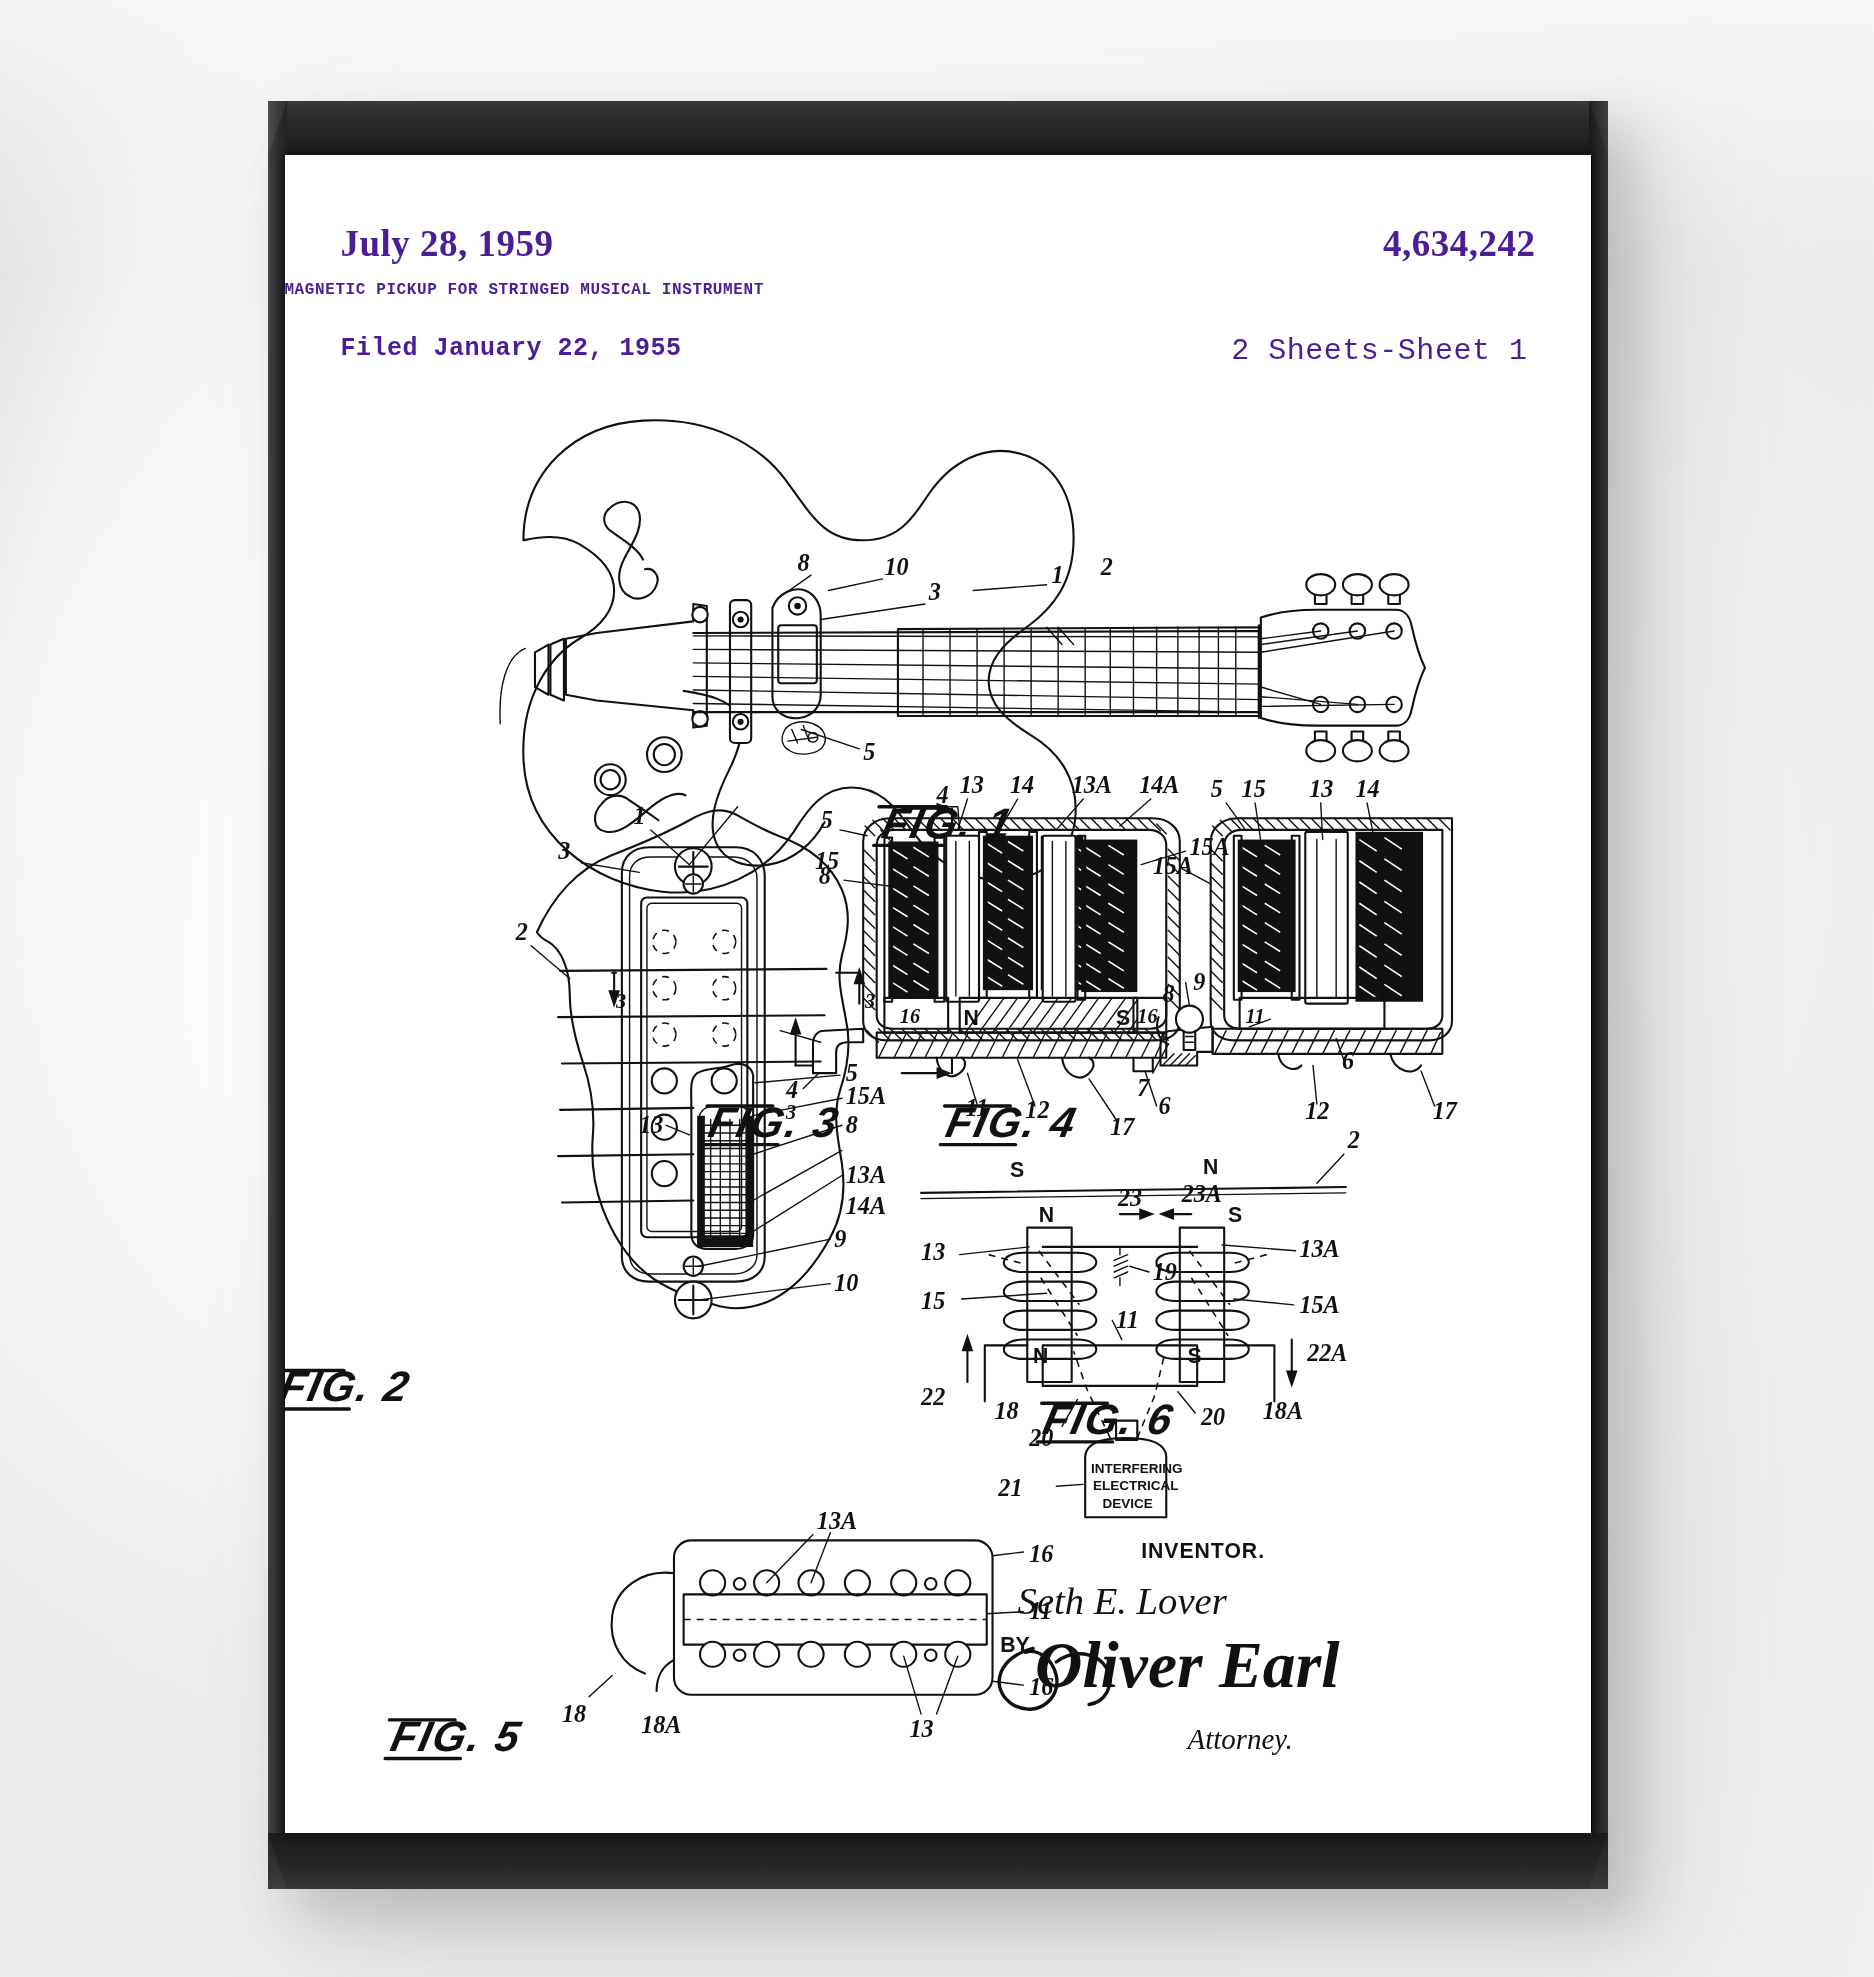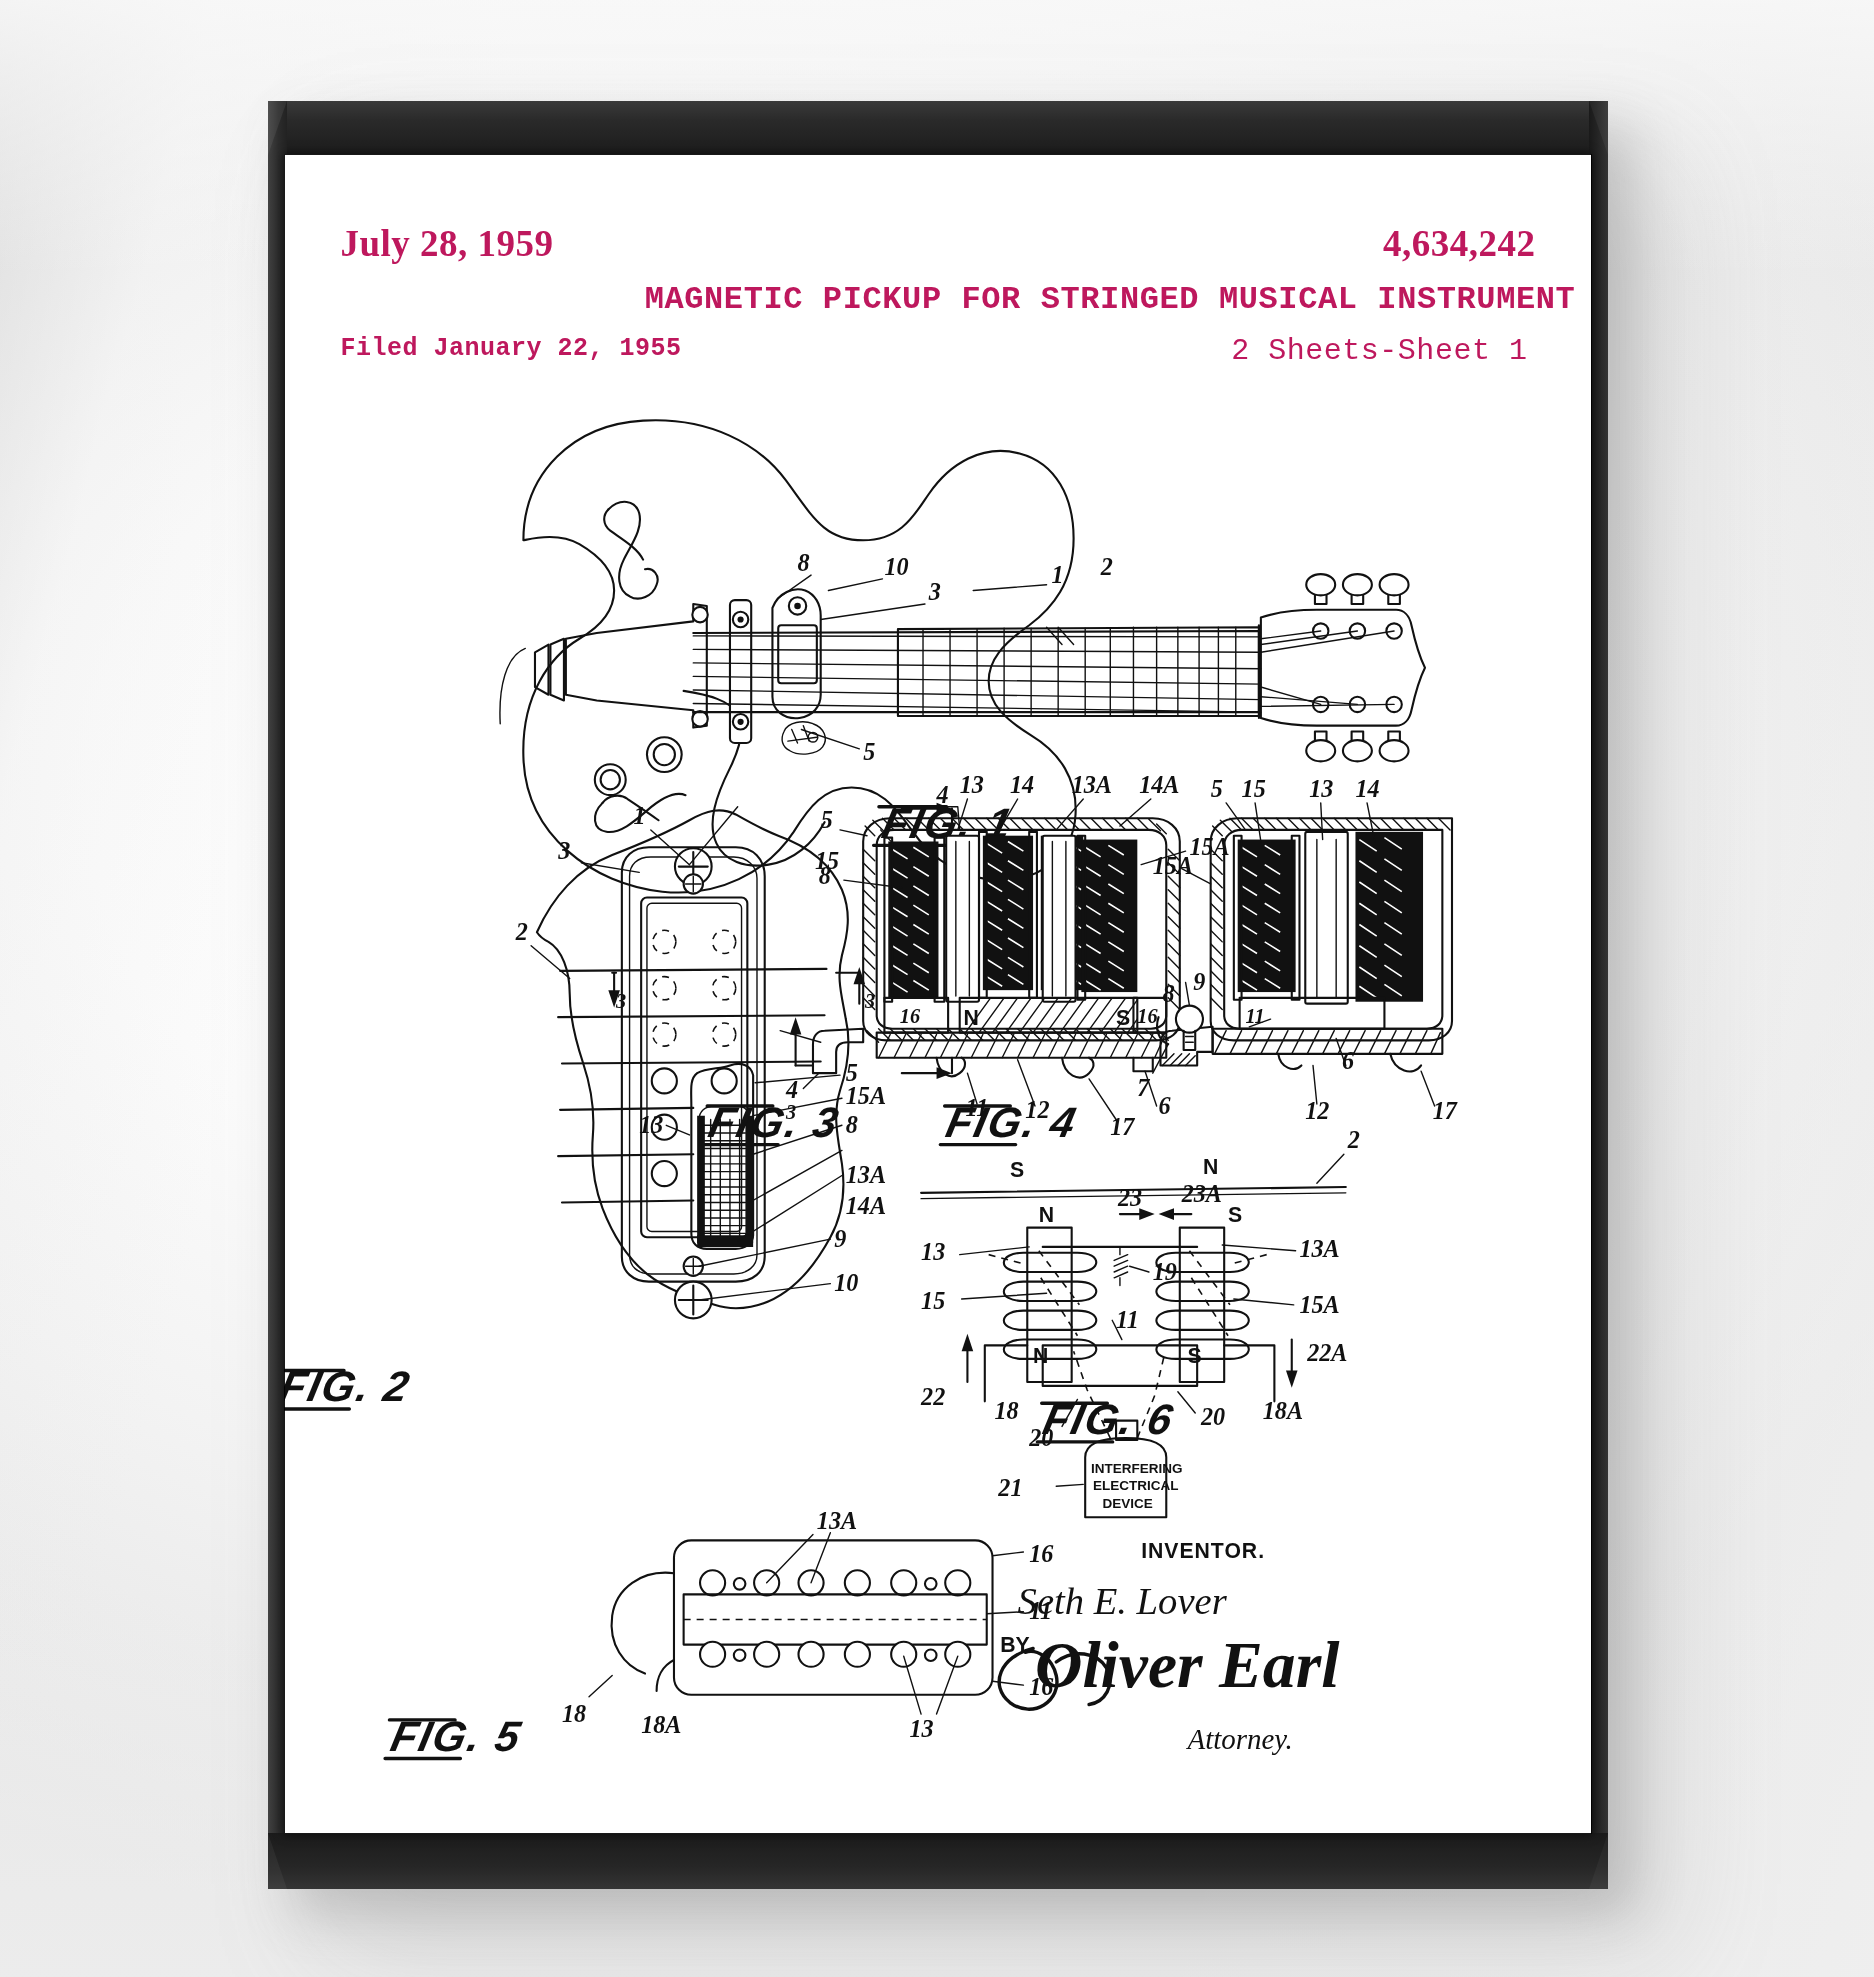--- a/index.html
+++ b/index.html
@@ -47,29 +47,29 @@
   #frame-inner-shadow{position:absolute;left:16.4px;top:53px;right:16.4px;bottom:55px;
     box-shadow:inset 0 0 0 1px rgba(0,0,0,.9), 0 0 9.7px rgba(0,0,0,.6);pointer-events:none;}
 
   
   #paper{
     position:absolute;left:16.4px;top:53px;width:1307px;height:1680px;
     background:#ffffff;overflow:hidden;
   }
 
   
-  #sheet{position:absolute;inset:0;color:#be185d;}
+  #sheet{position:absolute;inset:0;color:#4c1d95;}
   .hdr-date{position:absolute;left:56px;top:68px;font-family:"Liberation Serif",serif;
     font-weight:700;font-size:37px;letter-spacing:0.5px;}
   .hdr-name{position:absolute;left:0;right:0;top:75px;text-align:center;
     font-family:"Liberation Mono","DejaVu Sans Mono",monospace;font-weight:700;font-size:27px;letter-spacing:1.4px;}
   .hdr-num{position:absolute;right:56px;top:68px;font-family:"Liberation Serif",serif;
     font-weight:700;font-size:37px;letter-spacing:0.5px;}
-  .hdr-title{position:absolute;left:0;right:16px;top:127px;text-align:right;
-    font-family:"Liberation Mono","DejaVu Sans Mono",monospace;font-weight:700;font-size:32px;letter-spacing:0.6px;}
+  .hdr-title{position:absolute;left:0;right:9px;top:127px;text-align:left;
+    font-family:"Liberation Mono","DejaVu Sans Mono",monospace;font-weight:700;font-size:16px;letter-spacing:0.6px;}
   .hdr-filed{position:absolute;left:56px;top:180px;
     font-family:"Liberation Mono","DejaVu Sans Mono",monospace;font-weight:700;font-size:25px;letter-spacing:0.5px;}
   .hdr-sheets{position:absolute;right:64px;top:180px;
     font-family:"Liberation Mono","DejaVu Sans Mono",monospace;font-weight:400;font-size:30px;letter-spacing:0.5px;}
 
   svg.dwg{position:absolute;left:0;top:0;width:1307px;height:1680px;}
   svg.dwg *{vector-effect:non-scaling-stroke;}
   .ln{fill:none;stroke:#111;stroke-width:2.1;stroke-linecap:round;stroke-linejoin:round;}
   .ln-t{fill:none;stroke:#111;stroke-width:1.4;stroke-linecap:round;stroke-linejoin:round;}
   .ln-h{fill:none;stroke:#111;stroke-width:3.4;stroke-linecap:round;stroke-linejoin:round;}

